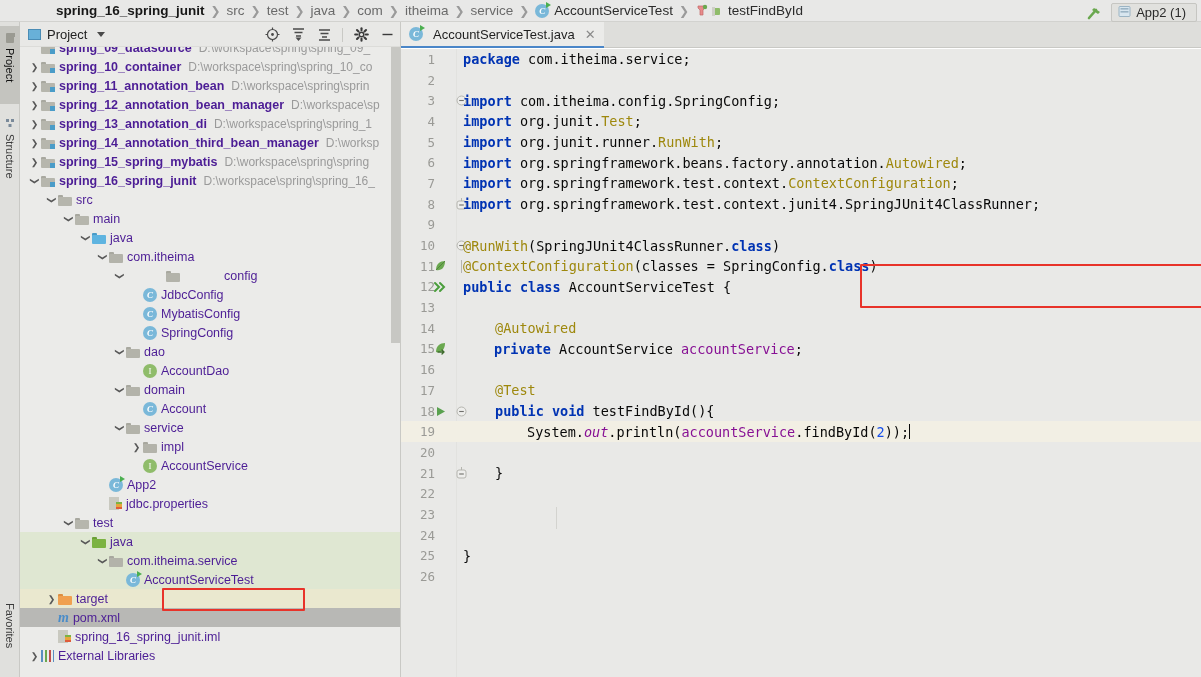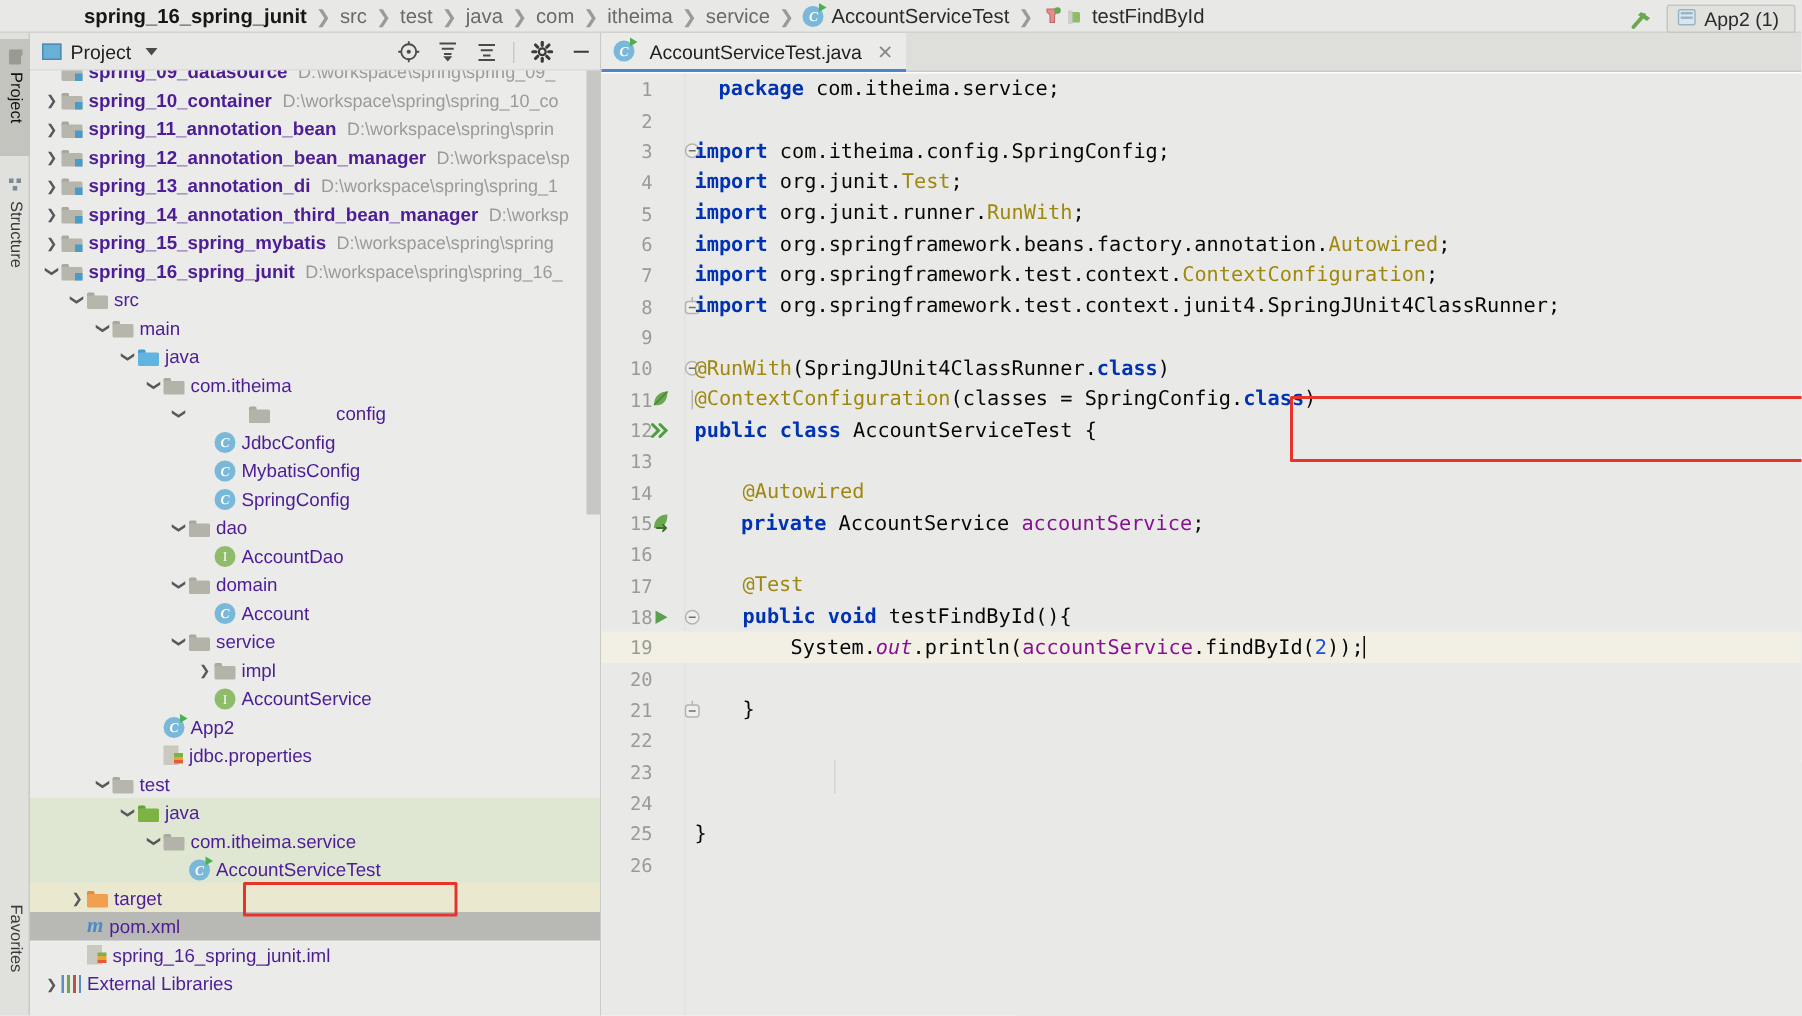--- a/index.html
+++ b/index.html
@@ -663,21 +663,21 @@
         <span>AccountServiceTest.java</span>
         <span class="tab-close">✕</span>
       </div>
     </div>
 
     <div class="codearea">
       <div class="gut-bg"></div>
       <div id="codelines" style="position:absolute;left:0;top:0;width:800px;">
           <div class="cline">
             <span class="gutter-num">1</span>
-            <span class="code-text" style="left: 78px; text-align: right;"><span class="kw">package </span><span class="pl">com.itheima.service;</span></span>
+            <span class="code-text" style="left: 62px; text-align: right;"><span class="kw">package </span><span class="pl">com.itheima.service;</span></span>
           </div>
           <div class="cline">
             <span class="gutter-num">2</span>
             <span class="code-text" style="left: 62px;"></span>
           </div>
           <div class="cline">
             <span class="gutter-num">3</span>
             <span class="fold">
               <svg width="11" height="11" viewBox="0 0 11 11">
                 <rect x="1" y="1" width="9" height="9" rx="4.5" fill="#eeeeec" stroke="#b5b5af" stroke-width="1"></rect>

